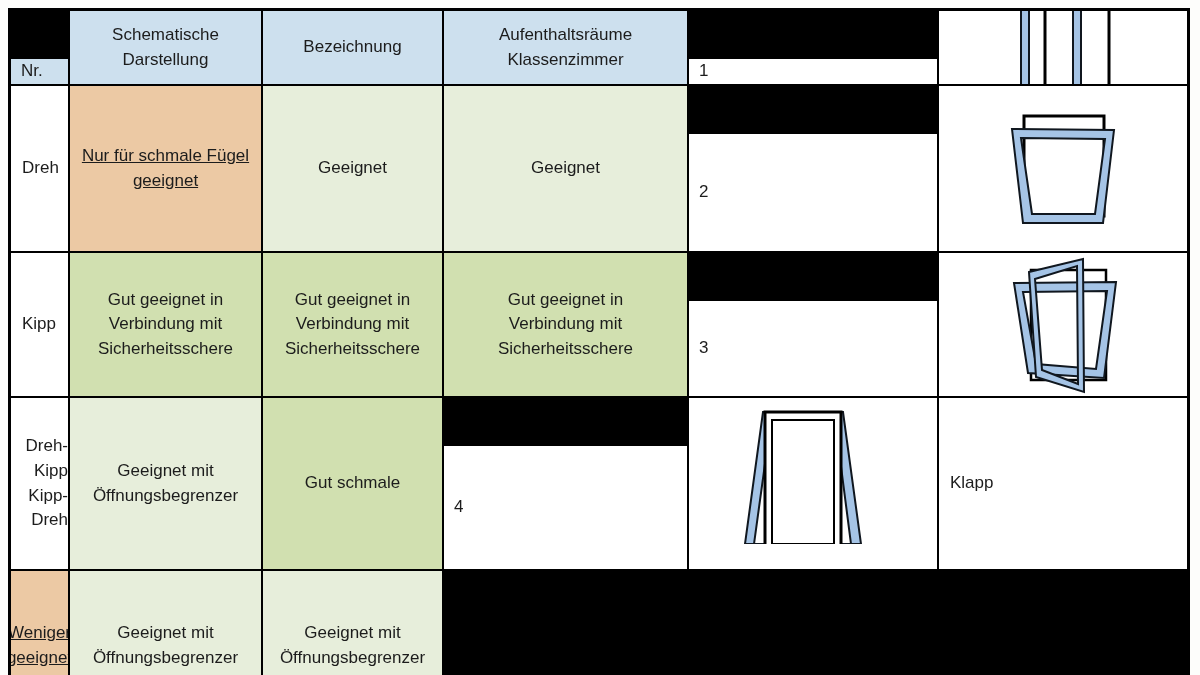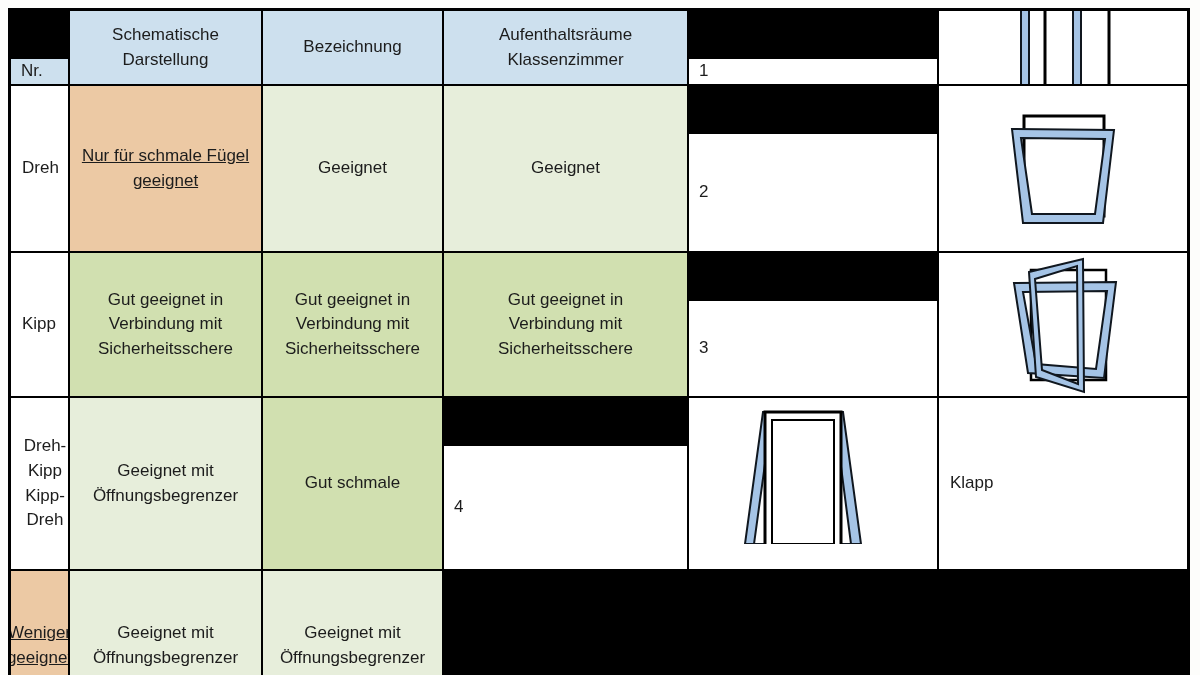--- a/index.html
+++ b/index.html
@@ -21,21 +21,21 @@
   .cell{
     background:#fff;
     display:flex;align-items:center;justify-content:center;
     text-align:center;
     font-size:17px;line-height:1.45;
     white-space:pre-line;
     overflow:hidden;
   }
   .head{background:#cde0ee;}
   .nr-col{justify-content:flex-start;text-align:left;padding-left:10px;margin-top:48px;}
-  .designation{justify-content:flex-start;text-align:center;padding-left:11px;}
+  .designation{justify-content:flex-start;text-align:right;padding-left:11px;}
   .tone-orange{background:#ecc9a4;text-decoration:underline;}
   .tone-green-light{background:#e7eedb;}
   .tone-green-strong{background:#d1e0b0;}
   .schematic-cell svg{display:block;}
   .schematic-cell.row4{align-items:flex-start;padding-top:6px;}
   .win-outline{fill:none;stroke:#000;}
   .sash{fill:#a5c4e6;stroke:#10171f;stroke-width:2;fill-rule:evenodd;}
 </style>
 </head>
 <body>

